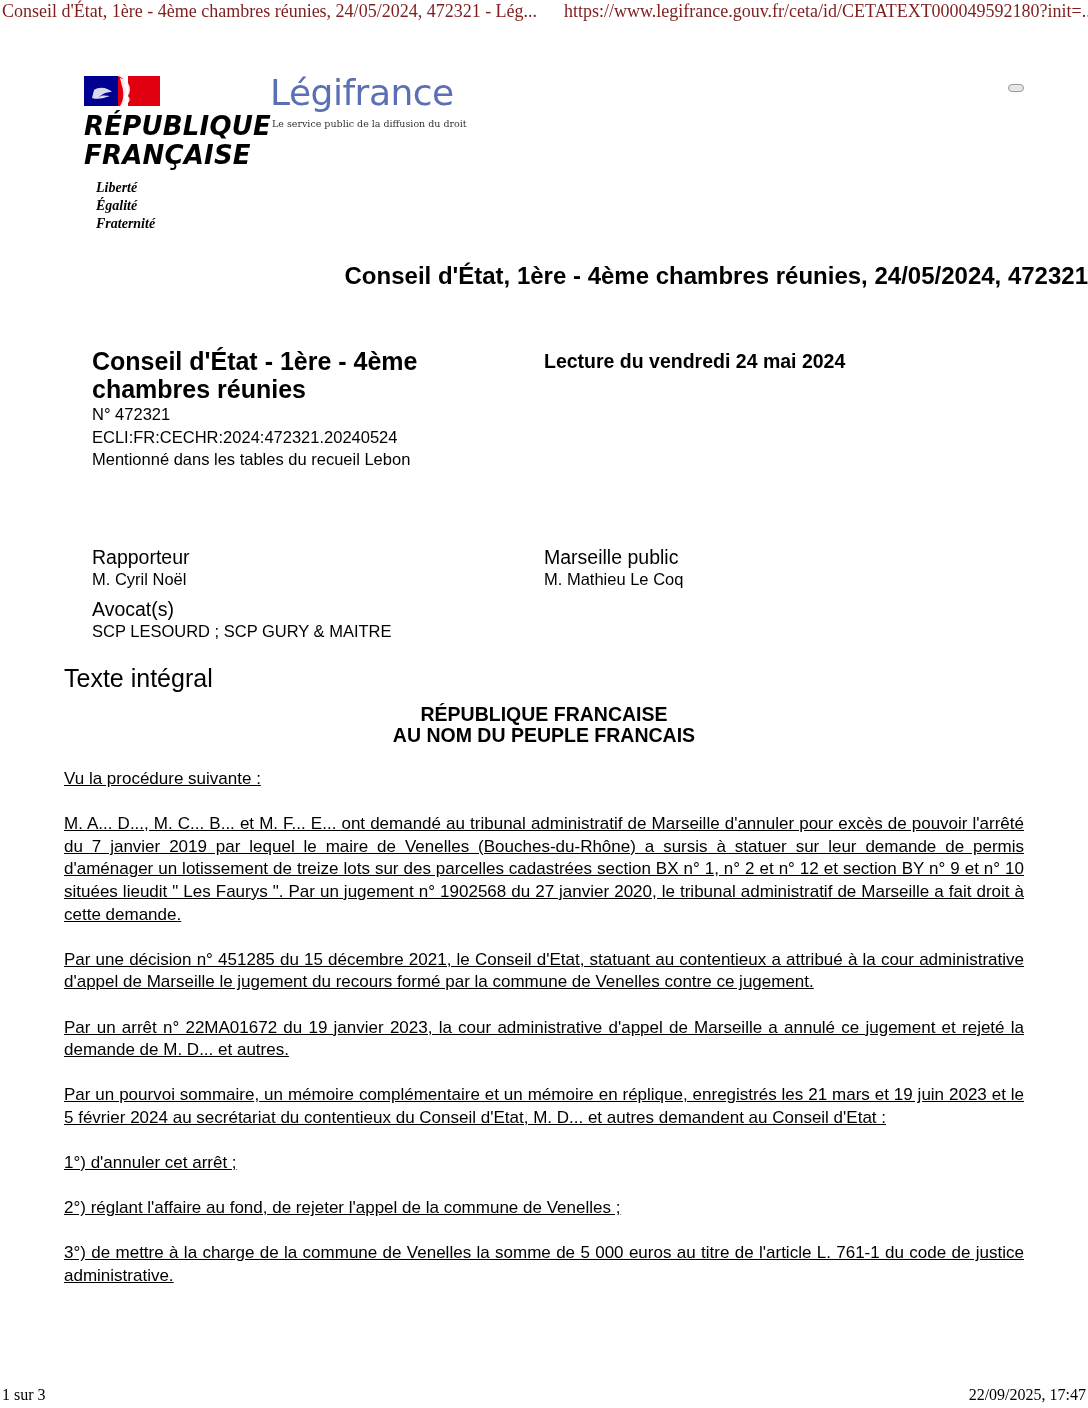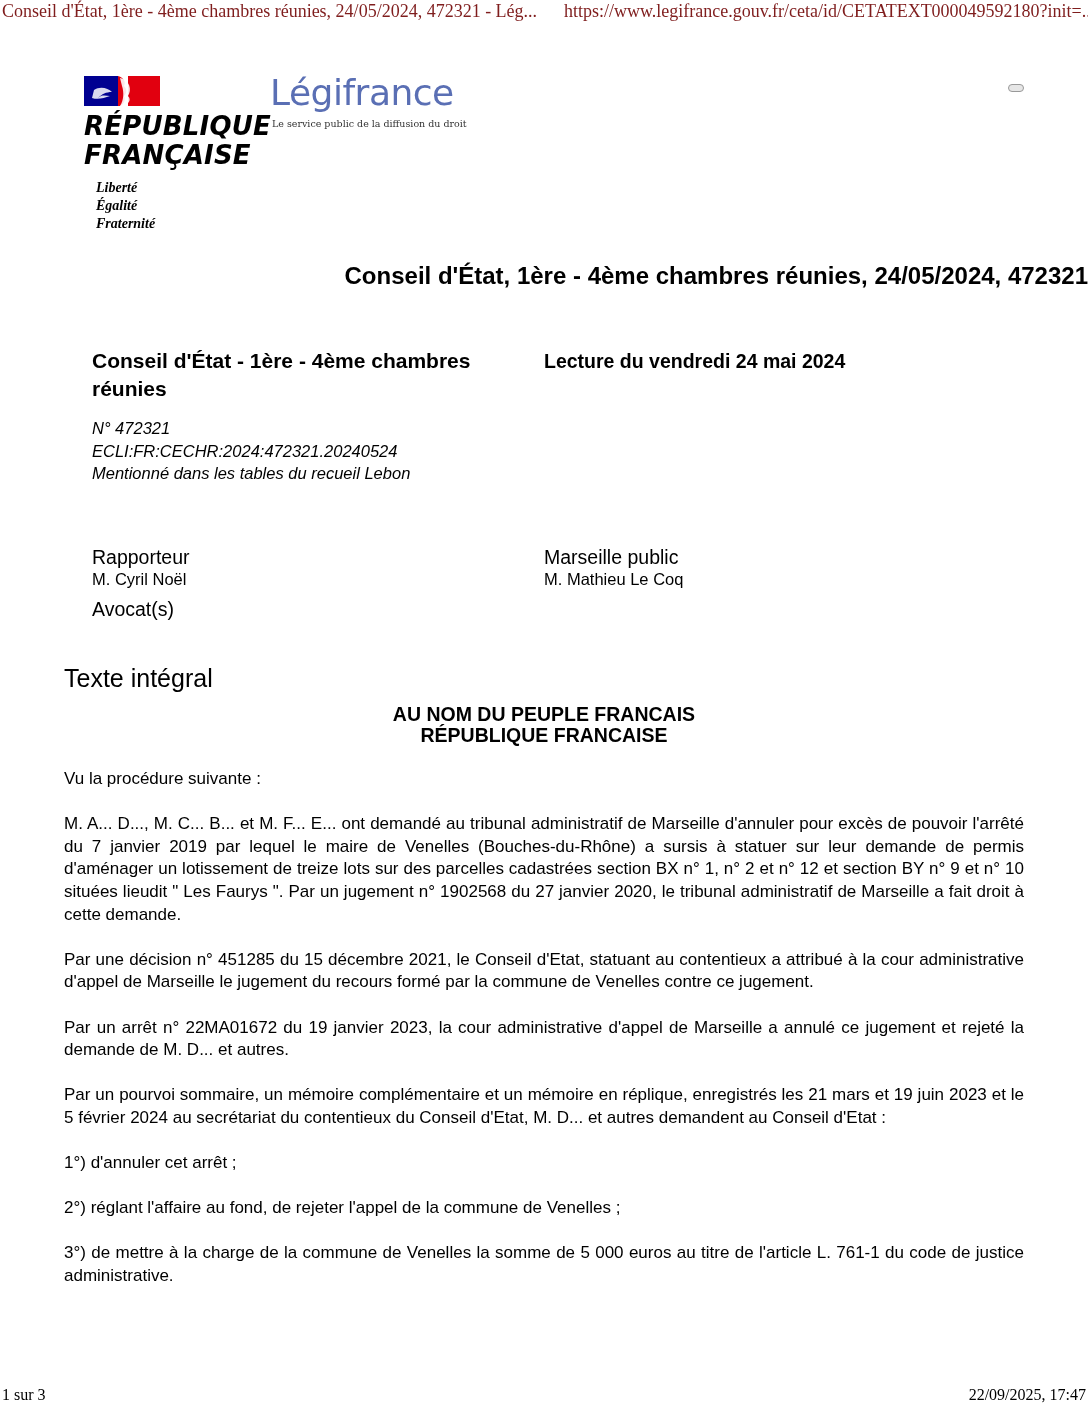--- a/index.html
+++ b/index.html
@@ -45,42 +45,42 @@
     border: 1px solid #999; border-radius: 4px; background: #e6e6e6;
   }
 
   .main-title {
     position: absolute; left: 0; top: 262px; width: 1088px; text-align: right;
     font-weight: bold; font-size: 24px; white-space: nowrap;
   }
 
   .meta-left { position: absolute; left: 92px; top: 347px; width: 410px; }
   .meta-right { position: absolute; left: 544px; top: 347px; }
-  .juridiction { font-weight: bold; font-size: 21px; line-height: 28px; }
+  .juridiction { font-weight: bold; font-size: 25px; line-height: 28px; }
   .lecture { font-weight: bold; font-size: 19.5px; line-height: 28px; white-space: nowrap; }
-  .ref-lines { margin-top: 14px; font-size: 16.5px; line-height: 22.5px; font-style: italic; }
+  .ref-lines { font-size: 16.5px; line-height: 22.5px; }
 
   .person-label { font-size: 19.5px; line-height: 22px; margin-top: 8px; }
   .person-value { font-size: 16.5px; line-height: 22px; }
   .rapporteur { position: absolute; left: 92px; top: 538px; }
   .rapporteur-public { position: absolute; left: 544px; top: 538px; }
   .avocats { position: absolute; left: 92px; top: 590px; }
 
   .texte-heading {
     position: absolute; left: 64px; top: 664px; font-size: 25px; white-space: nowrap;
   }
   .decision-header {
     position: absolute; left: 0; top: 704px; width: 1088px; text-align: center;
     font-weight: bold; font-size: 19.5px; line-height: 21px;
   }
   .body-text {
     position: absolute; left: 64px; top: 768px; width: 960px;
     font-size: 17px; line-height: 22.6px; text-align: justify;
   }
-  .body-text p { margin: 0 0 22.6px 0; }
+  .body-text p { margin: 0 0 22.6px 0; text-decoration: underline; }
 </style>
 </head>
 <body>
 
 <div class="print-header">
   <span class="ph-title">Conseil d'État, 1ère - 4ème chambres réunies, 24/05/2024, 472321 - Lég...</span>
   <span class="ph-url">https://www.legifrance.gouv.fr/ceta/id/CETATEXT000049592180?init=...</span>
 </div>
 
 <div class="logo-block">
@@ -124,27 +124,28 @@
 <div class="rapporteur">
   <div class="person-label">Rapporteur</div>
   <div class="person-value">M. Cyril Noël</div>
 </div>
 <div class="rapporteur-public">
   <div class="person-label">Marseille public</div>
   <div class="person-value">M. Mathieu Le Coq</div>
 </div>
 <div class="avocats">
   <div class="person-label">Avocat(s)</div>
+  <div class="person-value">SCP LESOURD ; SCP GURY &amp; MAITRE</div>
 </div>
 
 <h2 class="texte-heading" style="margin:0;font-weight:normal;">Texte intégral</h2>
 
 <div class="decision-header">
+  <div>RÉPUBLIQUE FRANCAISE</div>
   <div>AU NOM DU PEUPLE FRANCAIS</div>
-  <div>RÉPUBLIQUE FRANCAISE</div>
 </div>
 
 <div class="body-text">
   <p>Vu la procédure suivante :</p>
   <p>M. A... D..., M. C... B... et M. F... E... ont demandé au tribunal administratif de Marseille d'annuler pour excès de pouvoir l'arrêté du 7 janvier 2019 par lequel le maire de Venelles (Bouches-du-Rhône) a sursis à statuer sur leur demande de permis d'aménager un lotissement de treize lots sur des parcelles cadastrées section BX n° 1, n° 2 et n° 12 et section BY n° 9 et n° 10 situées lieudit " Les Faurys ". Par un jugement n° 1902568 du 27 janvier 2020, le tribunal administratif de Marseille a fait droit à cette demande.</p>
   <p>Par une décision n° 451285 du 15 décembre 2021, le Conseil d'Etat, statuant au contentieux a attribué à la cour administrative d'appel de Marseille le jugement du recours formé par la commune de Venelles contre ce jugement.</p>
   <p>Par un arrêt n° 22MA01672 du 19 janvier 2023, la cour administrative d'appel de Marseille a annulé ce jugement et rejeté la demande de M. D... et autres.</p>
   <p>Par un pourvoi sommaire, un mémoire complémentaire et un mémoire en réplique, enregistrés les 21 mars et 19 juin 2023 et le 5 février 2024 au secrétariat du contentieux du Conseil d'Etat, M. D... et autres demandent au Conseil d'Etat :</p>
   <p>1°) d'annuler cet arrêt ;</p>
   <p>2°) réglant l'affaire au fond, de rejeter l'appel de la commune de Venelles ;</p>

